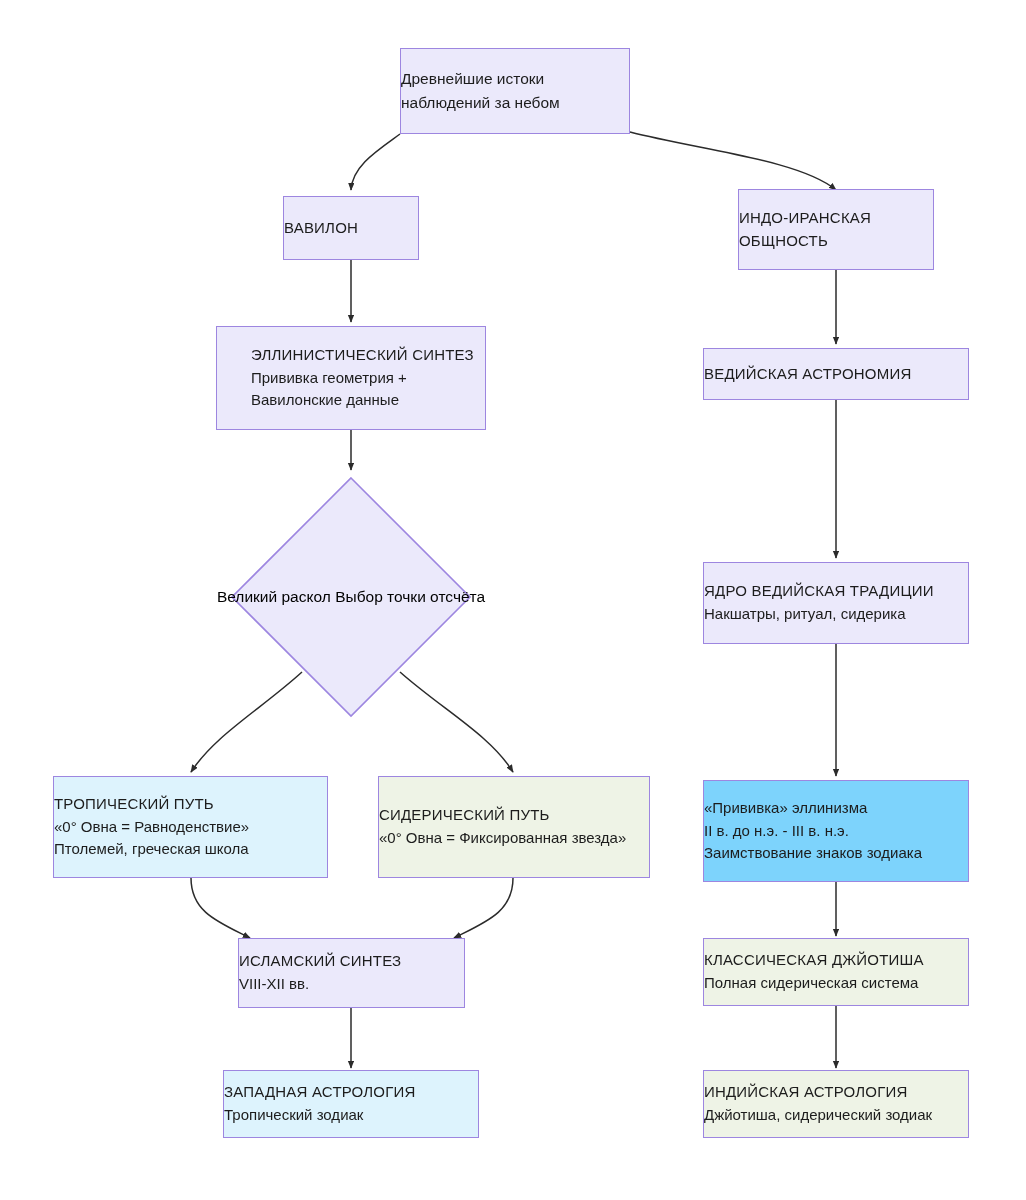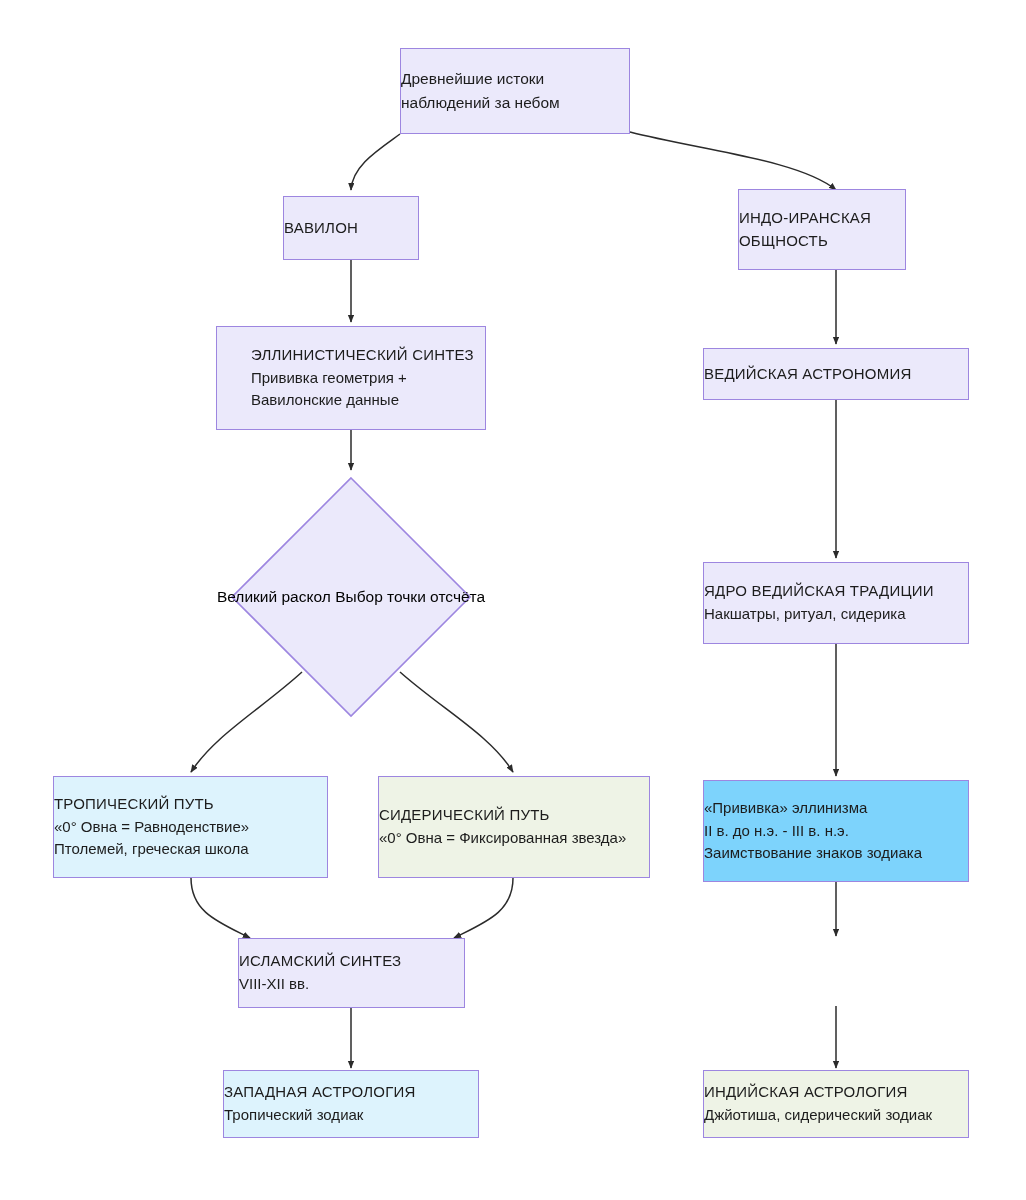--- a/index.html
+++ b/index.html
@@ -126,21 +126,21 @@
 
   <div class="node fill-lav" style="left:400px; top:48px; width:230px; height:86px;">
     <span class="ln plain">Древнейшие истоки</span>
     <span class="ln plain">наблюдений за небом</span>
   </div>
 
   <div class="node fill-lav" style="left:283px; top:196px; width:136px; height:64px;">
     <span class="ln title">ВАВИЛОН</span>
   </div>
 
-  <div class="node fill-lav" style="left:738px; top:189px; width:168px; height:81px;">
+  <div class="node fill-lav" style="left:738px; top:189px; width:196px; height:81px;">
     <span class="ln title">ИНДО-ИРАНСКАЯ</span>
     <span class="ln title">ОБЩНОСТЬ</span>
   </div>
 
   <div class="node fill-lav" style="left:216px; top:326px; width:270px; height:104px;padding-left:34px;">
     <span class="ln title">ЭЛЛИНИСТИЧЕСКИЙ СИНТЕЗ</span>
     <span class="ln sub">Прививка геометрия +</span>
     <span class="ln sub">Вавилонские данные</span>
   </div>
 
@@ -178,20 +178,24 @@
     <span class="ln sub">«Прививка» эллинизма</span>
     <span class="ln sub">II в. до н.э. - III в. н.э.</span>
     <span class="ln sub">Заимствование знаков зодиака</span>
   </div>
 
   <div class="node fill-lav" style="left:238px; top:938px; width:227px; height:70px;">
     <span class="ln title">ИСЛАМСКИЙ СИНТЕЗ</span>
     <span class="ln sub">VIII-XII вв.</span>
   </div>
 
+  <div class="node fill-green" style="left:703px; top:938px; width:266px; height:68px;">
+    <span class="ln title">КЛАССИЧЕСКАЯ ДЖЙОТИША</span>
+    <span class="ln sub">Полная сидерическая система</span>
+  </div>
 
   <div class="node fill-green" style="left:703px; top:1070px; width:266px; height:68px;">
     <span class="ln title">ИНДИЙСКАЯ АСТРОЛОГИЯ</span>
     <span class="ln sub">Джйотиша, сидерический зодиак</span>
   </div>
 
   <div class="node fill-blue" style="left:223px; top:1070px; width:256px; height:68px;">
     <span class="ln title">ЗАПАДНАЯ АСТРОЛОГИЯ</span>
     <span class="ln sub">Тропический зодиак</span>
   </div>

